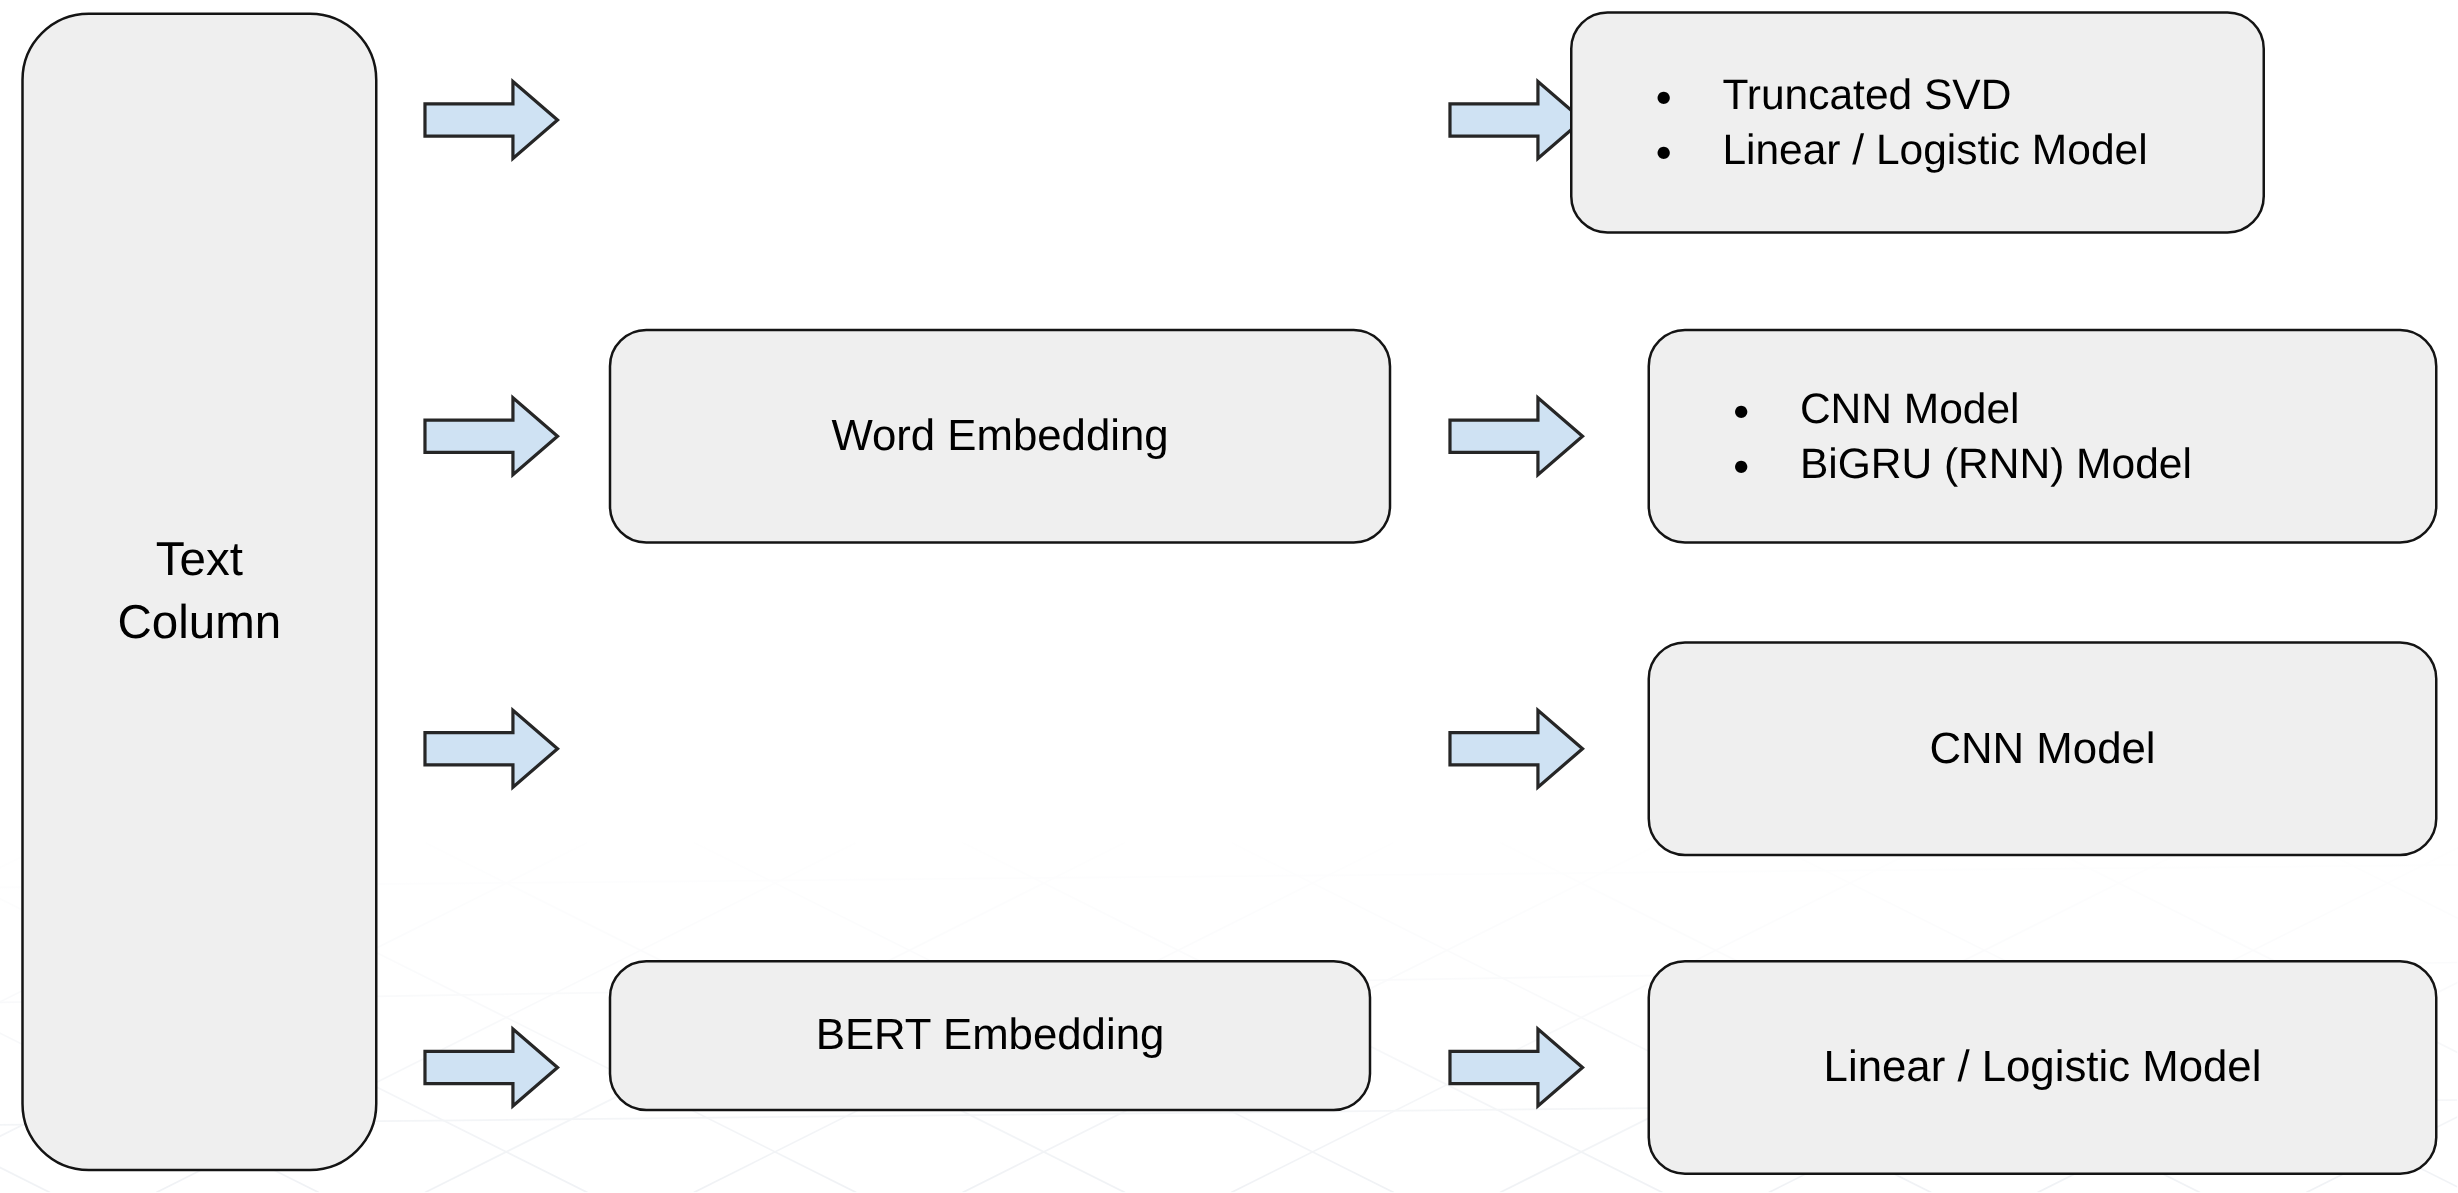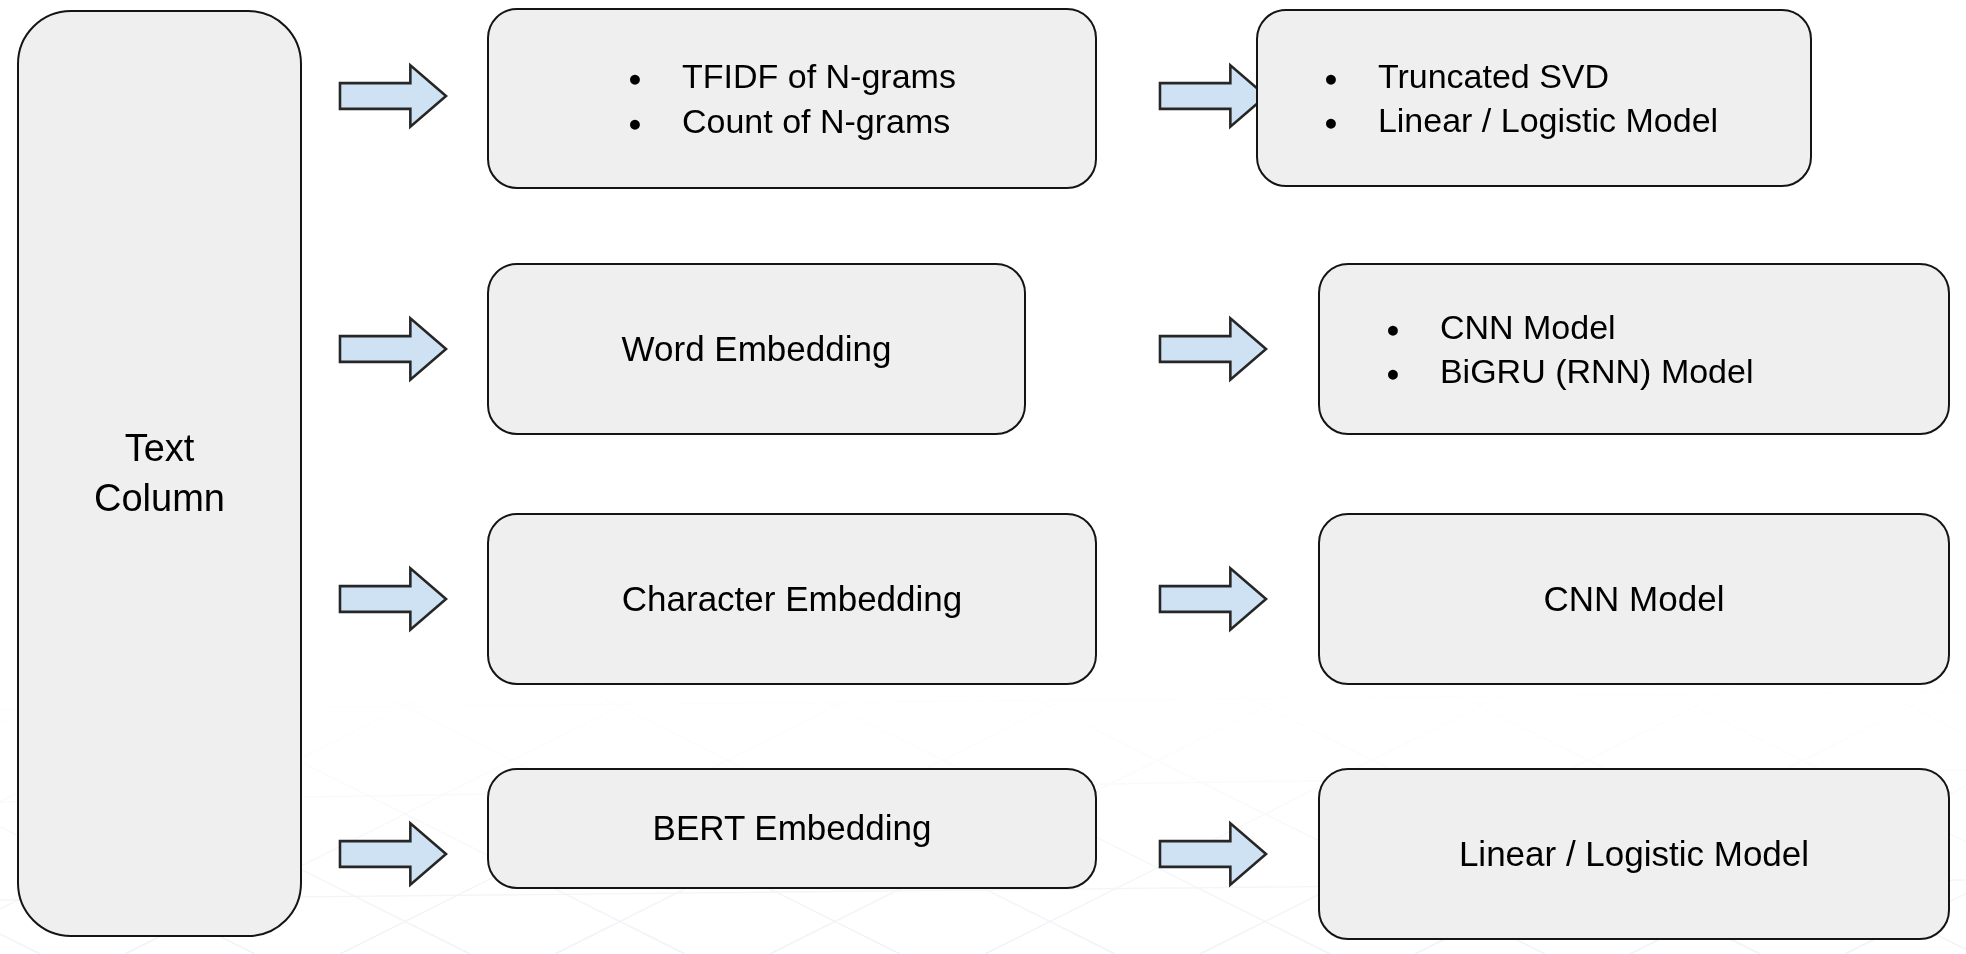--- a/index.html
+++ b/index.html
@@ -77,58 +77,49 @@
     </svg>
   <div class="mesh-fade"></div>
 
   <div class="node source" style="left:17px; top:10px; width:285px; height:927px;">
     <div class="label src-label">Text Column</div>
   </div>
 
   <svg class="arrow" style="left:338px; top:62px;" viewBox="0 0 112 68">
     <polygon points="2,21 73,21 73,3 109,34 73,65 73,47 2,47"></polygon>
   </svg>
-  <div class="node stage" style="left:487px; top:8px; width:610px; height:181px;">
-    <ul class="bullets">
-      <li>TFIDF of N-grams</li>
-      <li>Count of N-grams</li>
-    </ul>
-  </div>
   <svg class="arrow" style="left:1158px; top:62px;" viewBox="0 0 112 68">
     <polygon points="2,21 73,21 73,3 109,34 73,65 73,47 2,47"></polygon>
   </svg>
   <div class="node stage left-list" style="left:1256px; top:9px; width:556px; height:178px;">
     <ul class="bullets">
       <li>Truncated SVD</li>
       <li>Linear / Logistic Model</li>
     </ul>
   </div>
 
   <svg class="arrow" style="left:338px; top:315px;" viewBox="0 0 112 68">
     <polygon points="2,21 73,21 73,3 109,34 73,65 73,47 2,47"></polygon>
   </svg>
-  <div class="node stage" style="left:487px; top:263px; width:539px; height:172px;">
+  <div class="node stage" style="left:487px; top:263px; width:626px; height:172px;">
     <div class="label">Word Embedding</div>
   </div>
   <svg class="arrow" style="left:1158px; top:315px;" viewBox="0 0 112 68">
     <polygon points="2,21 73,21 73,3 109,34 73,65 73,47 2,47"></polygon>
   </svg>
   <div class="node stage left-list" style="left:1318px; top:263px; width:632px; height:172px;">
     <ul class="bullets">
       <li>CNN Model</li>
       <li>BiGRU (RNN) Model</li>
     </ul>
   </div>
 
   <svg class="arrow" style="left:338px; top:565px;" viewBox="0 0 112 68">
     <polygon points="2,21 73,21 73,3 109,34 73,65 73,47 2,47"></polygon>
   </svg>
-  <div class="node stage" style="left:487px; top:513px; width:610px; height:172px;">
-    <div class="label">Character Embedding</div>
-  </div>
   <svg class="arrow" style="left:1158px; top:565px;" viewBox="0 0 112 68">
     <polygon points="2,21 73,21 73,3 109,34 73,65 73,47 2,47"></polygon>
   </svg>
   <div class="node stage" style="left:1318px; top:513px; width:632px; height:172px;">
     <div class="label">CNN Model</div>
   </div>
 
   <svg class="arrow" style="left:338px; top:820px;" viewBox="0 0 112 68">
     <polygon points="2,21 73,21 73,3 109,34 73,65 73,47 2,47"></polygon>
   </svg>

